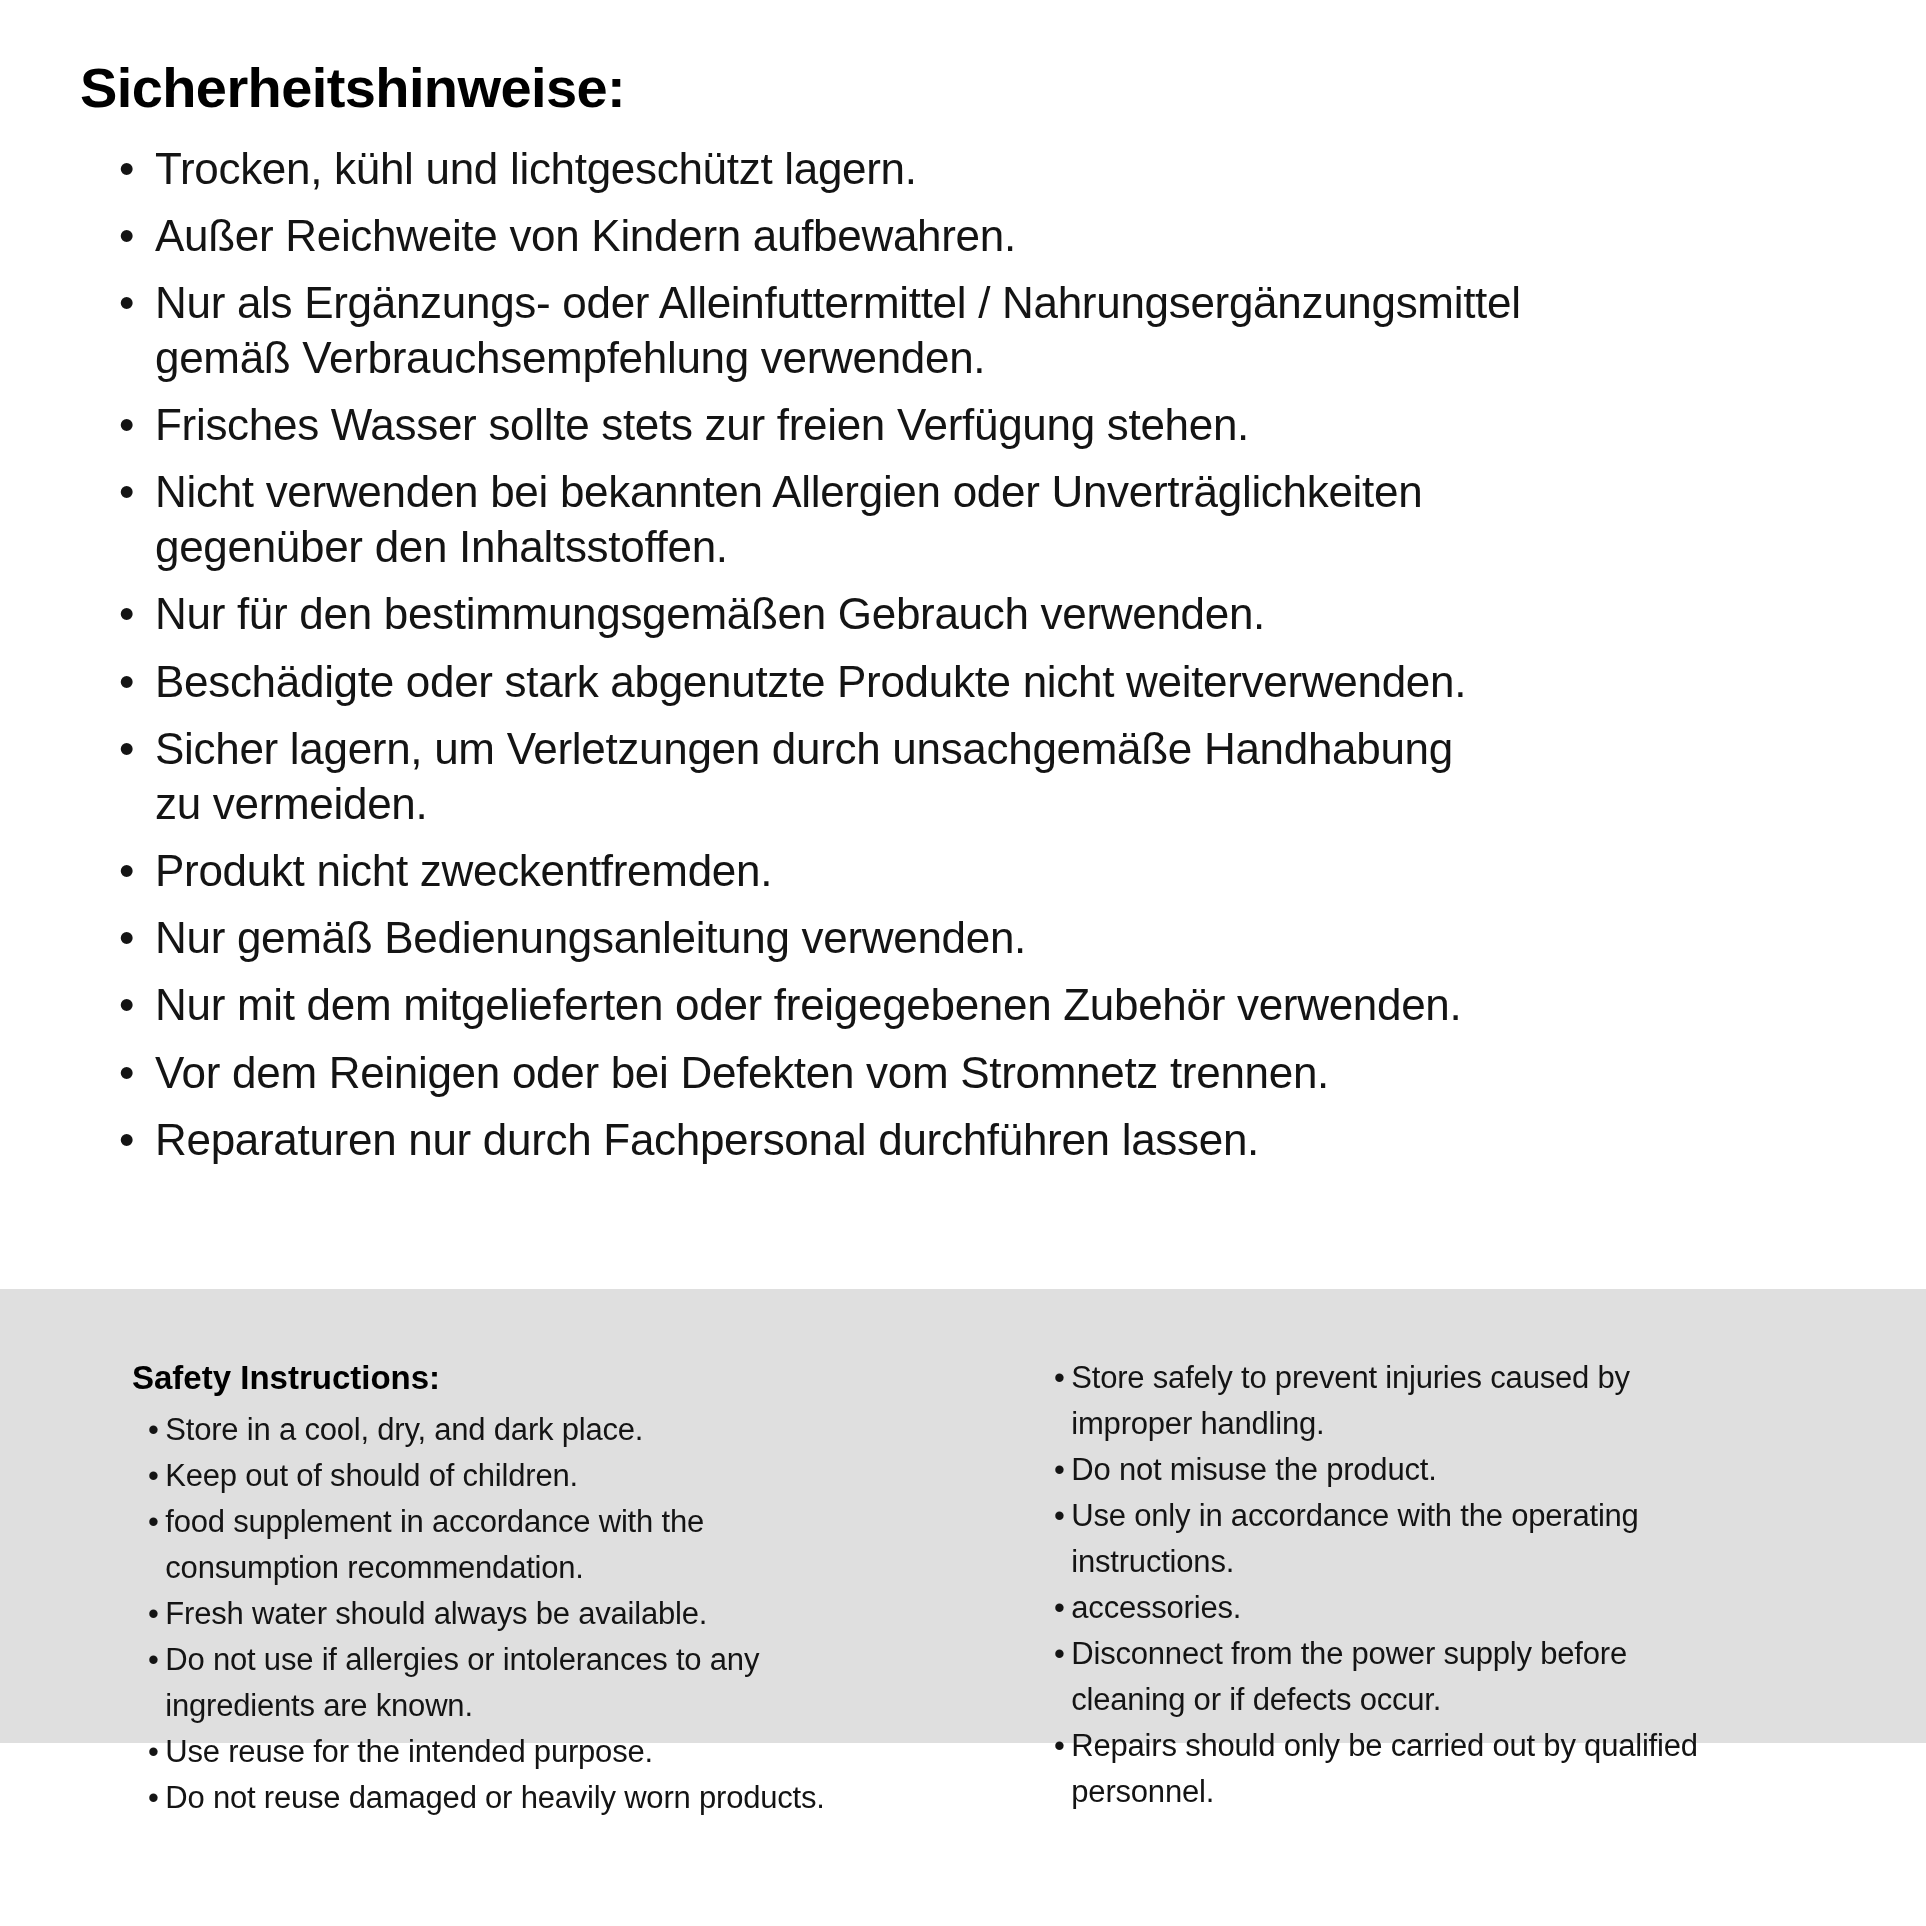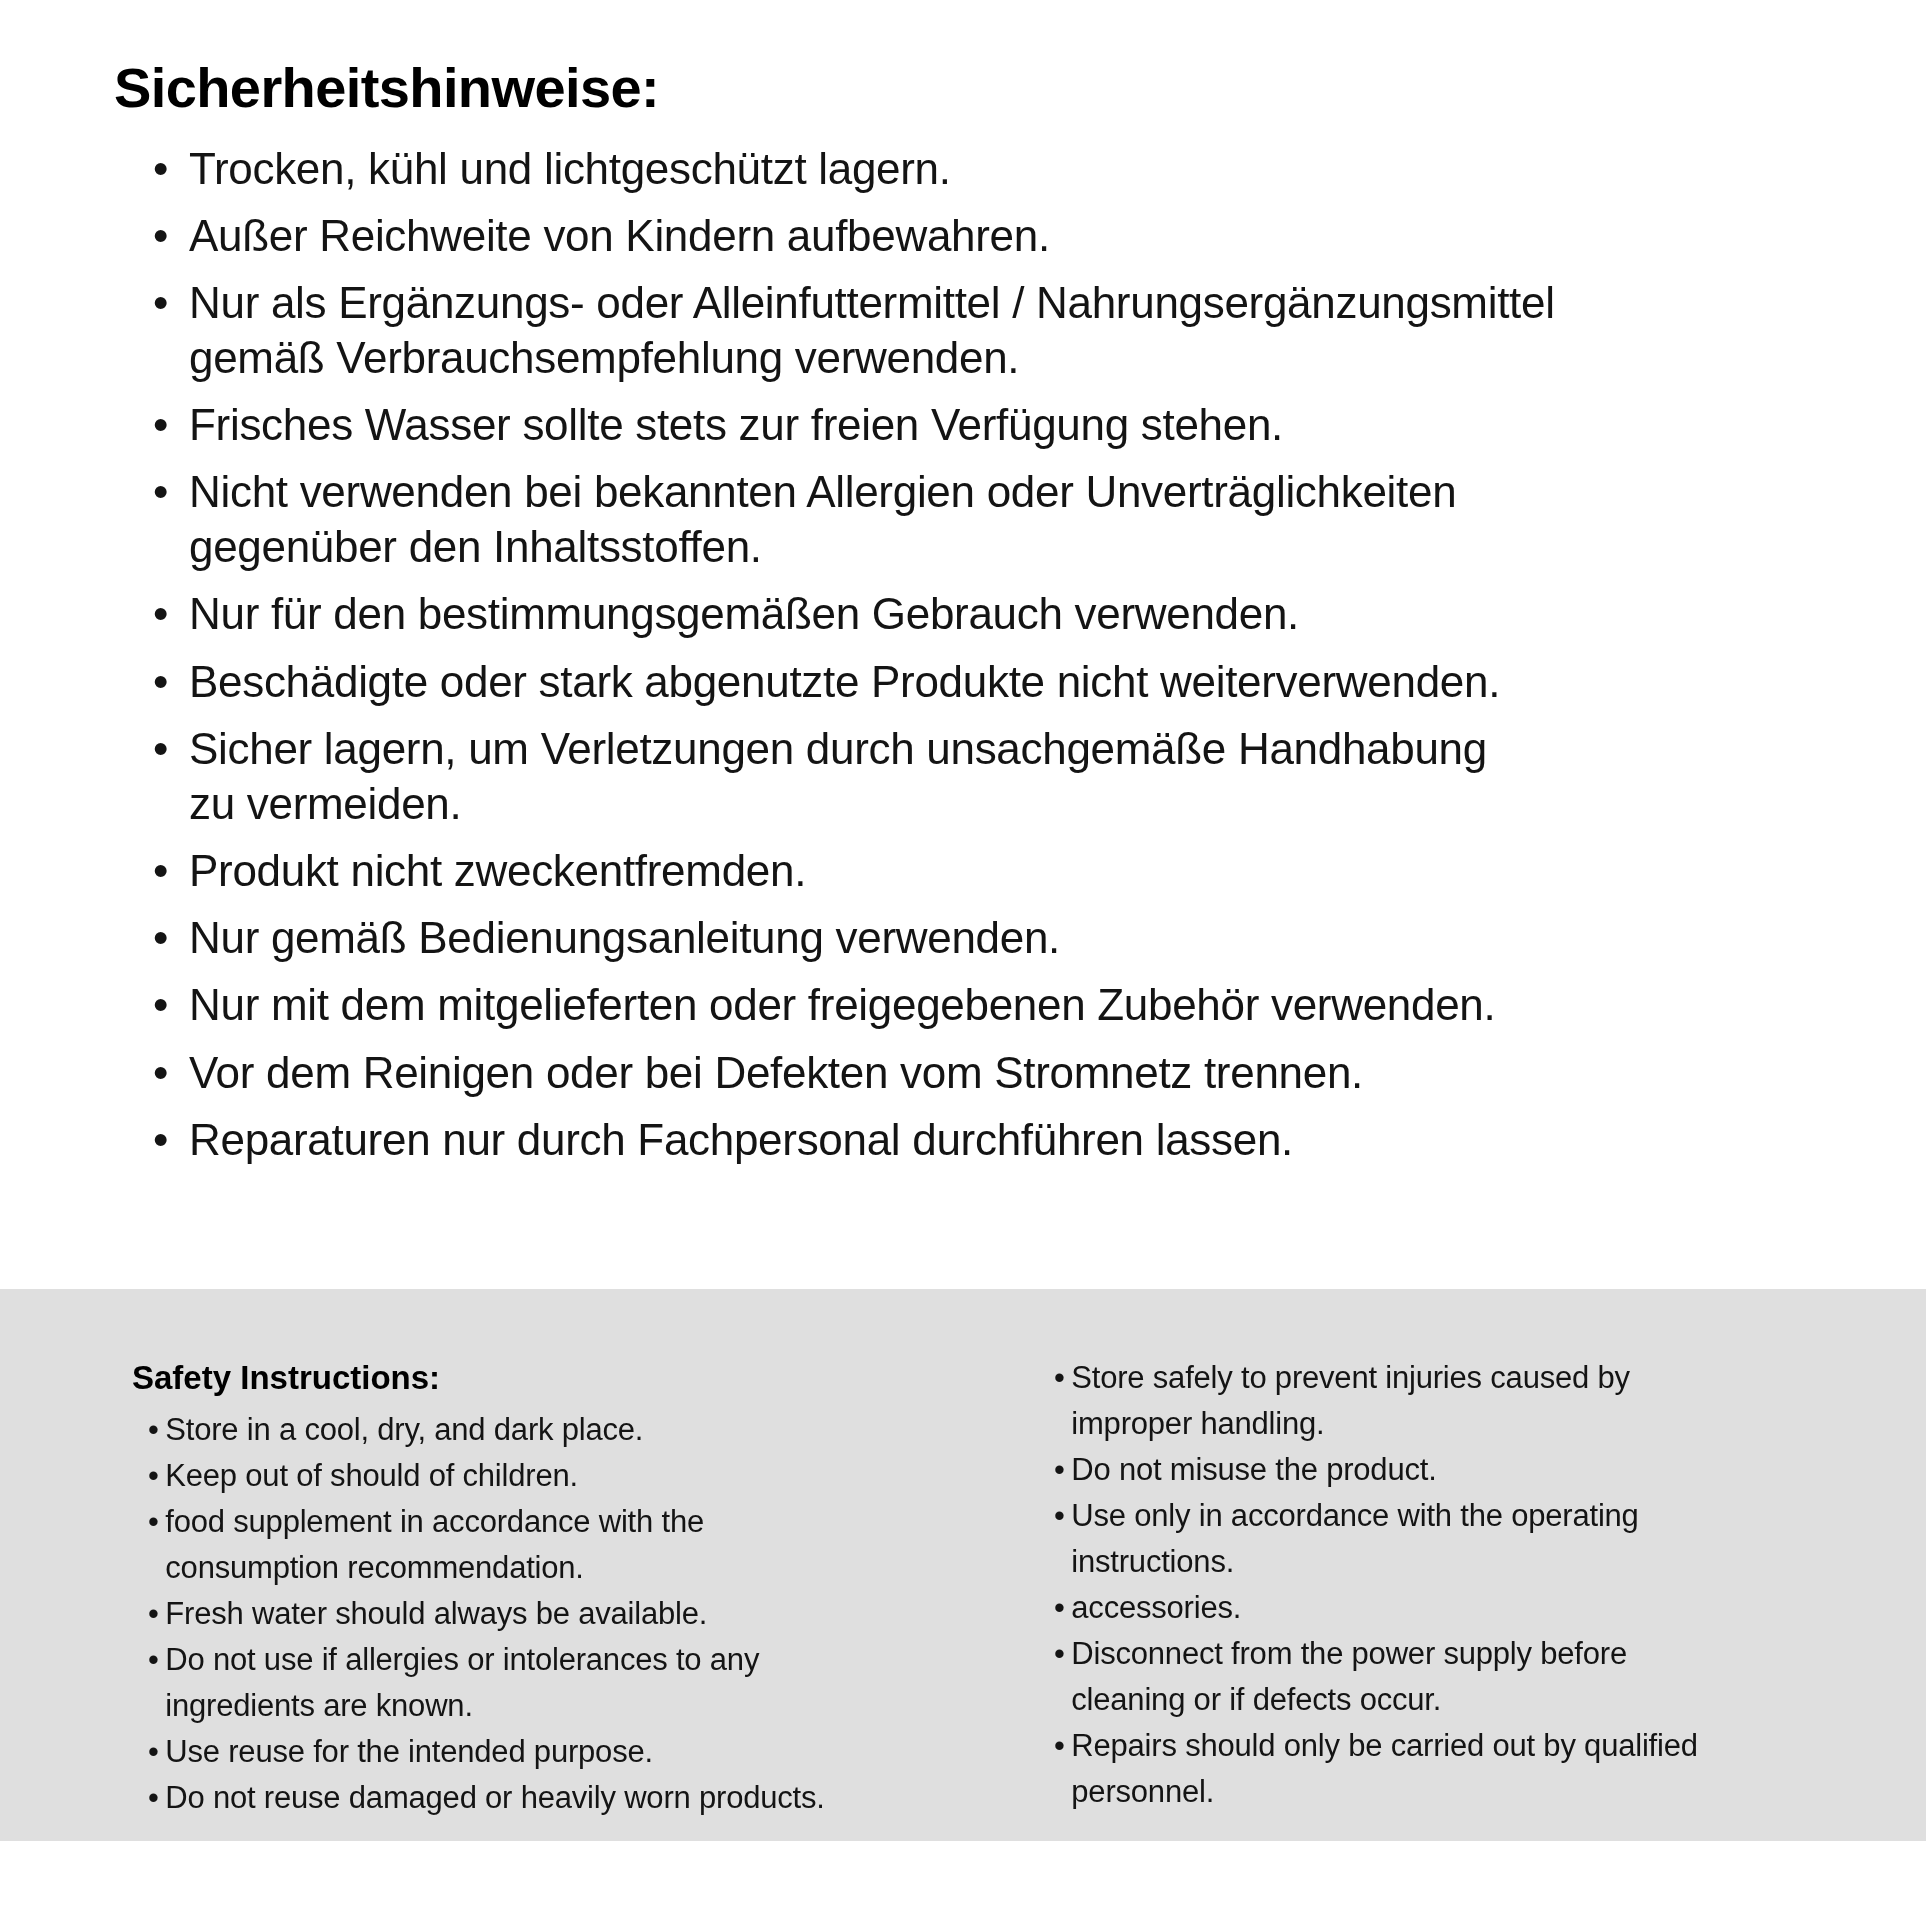--- a/index.html
+++ b/index.html
@@ -7,21 +7,21 @@
     position: relative;
     width: 1926px;
     height: 1926px;
     background: var(--bg, #ffffff);
     color: var(--ink, #111111);
     font-family: "Liberation Sans", "DejaVu Sans", sans-serif;
     overflow: hidden;
   }
 
   
-  .de-section { padding: 55px 122px 0 114px; }
+  .de-section { padding: 55px 122px 0 80px; }
   .de-title {
     margin: 0;
     font-size: 56px;
     font-weight: 700;
     line-height: 65px;
     letter-spacing: -0.6px;
     color: #000000;
   }
   .de-list {
     margin-top: 20.5px;
@@ -38,21 +38,21 @@
   .de-list .dot { width: 36px; }
   .text { flex: 1 1 auto; min-width: 0; }
   .line { display: block; white-space: nowrap; }
 
   
   .en-section {
     position: absolute;
     left: 0;
     top: 1289px;
     width: 1926px;
-    height: 552px;
+    height: 454px;
     background: var(--panel, #dfdfdf);
     box-sizing: border-box;
   }
   .col { position: absolute; top: 66px; }
   .col-left  { left: 132px; }
   .col-right { left: 1038px; }
   .en-title {
     margin: 0 0 6.4px 0;
     font-size: 33px;
     font-weight: 700;

